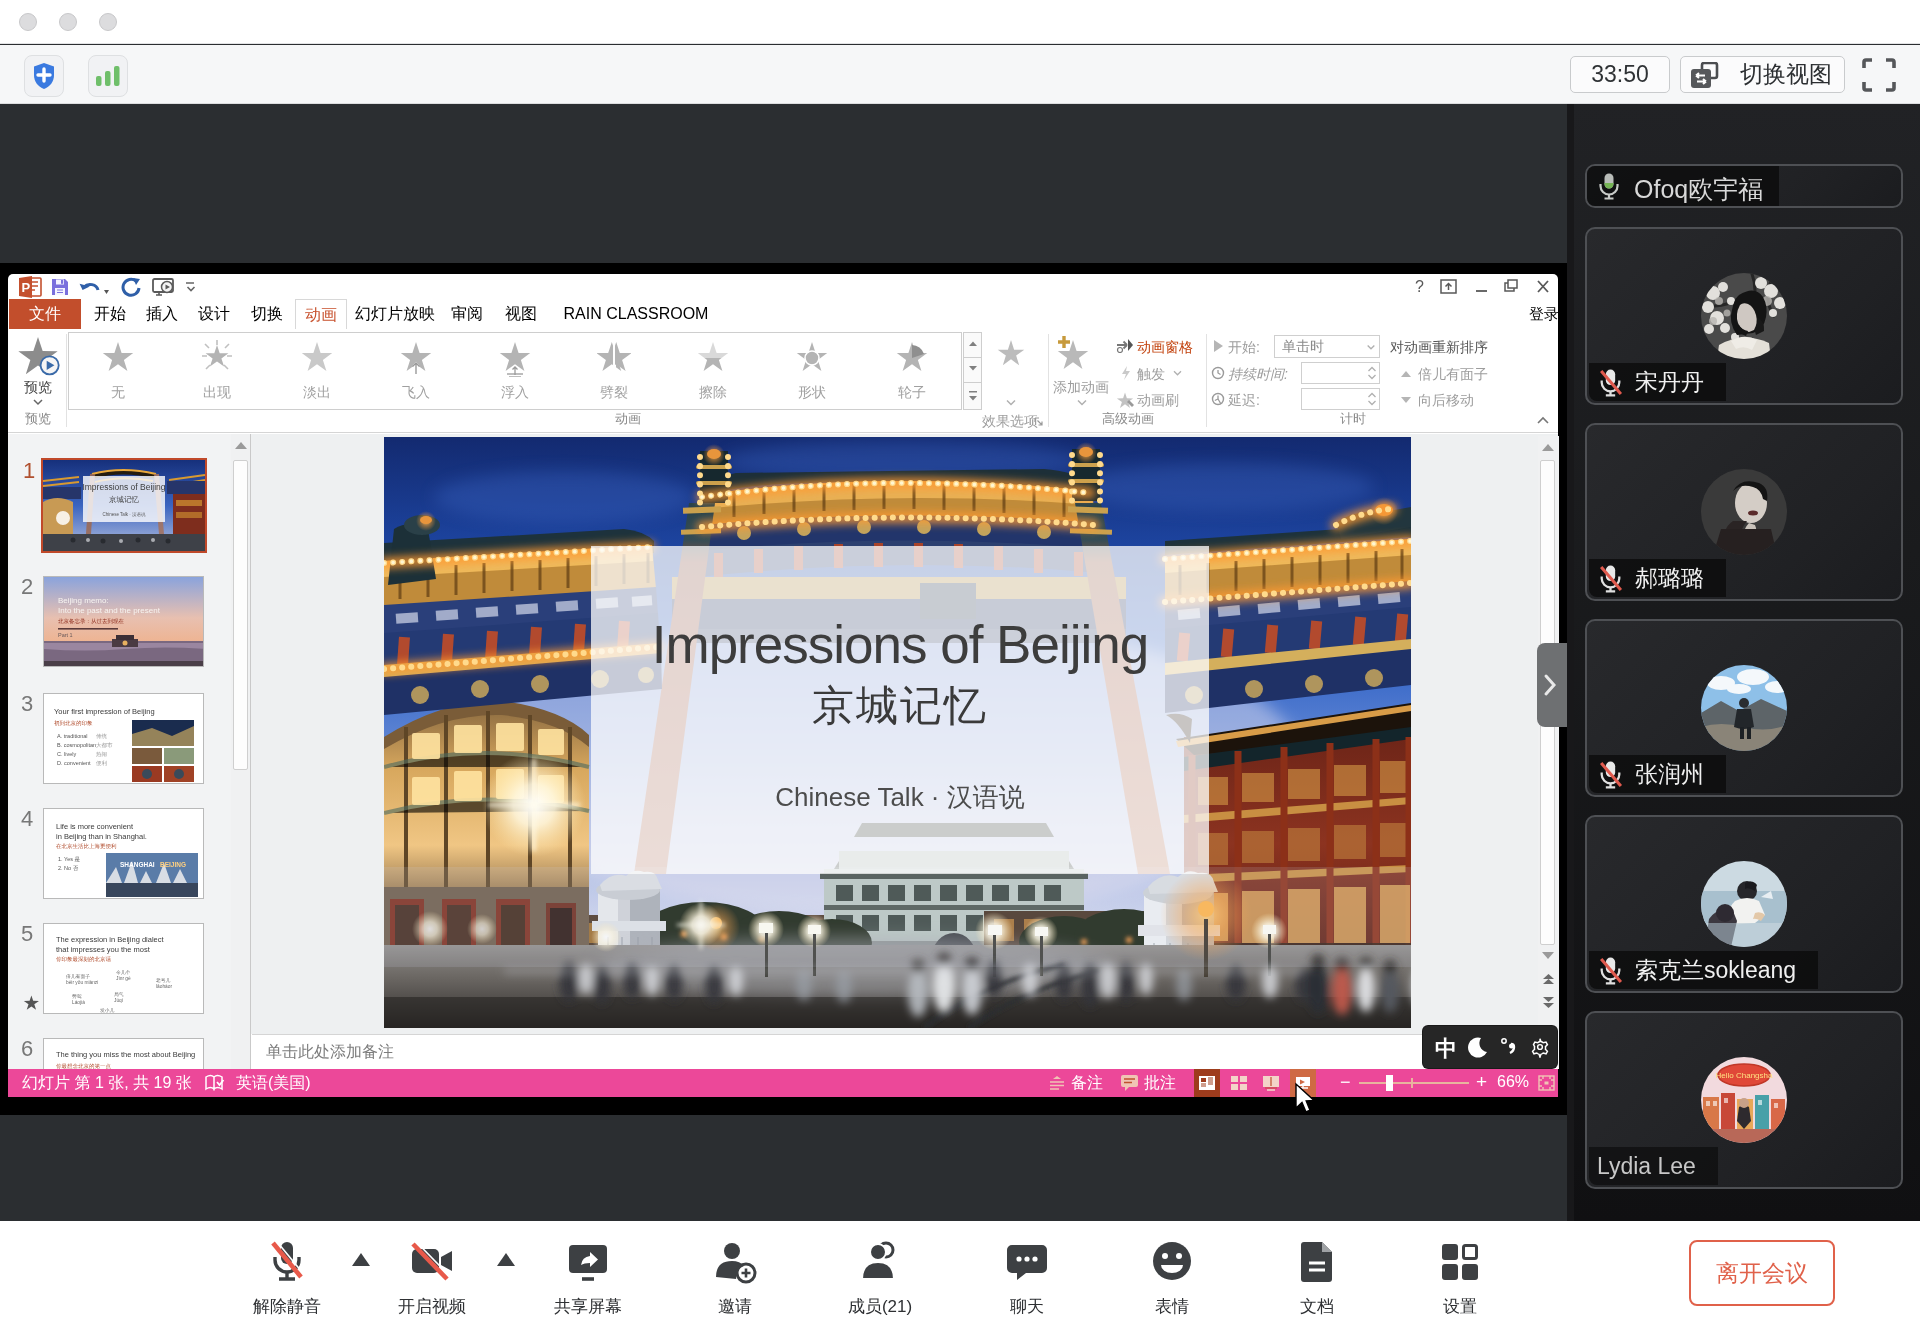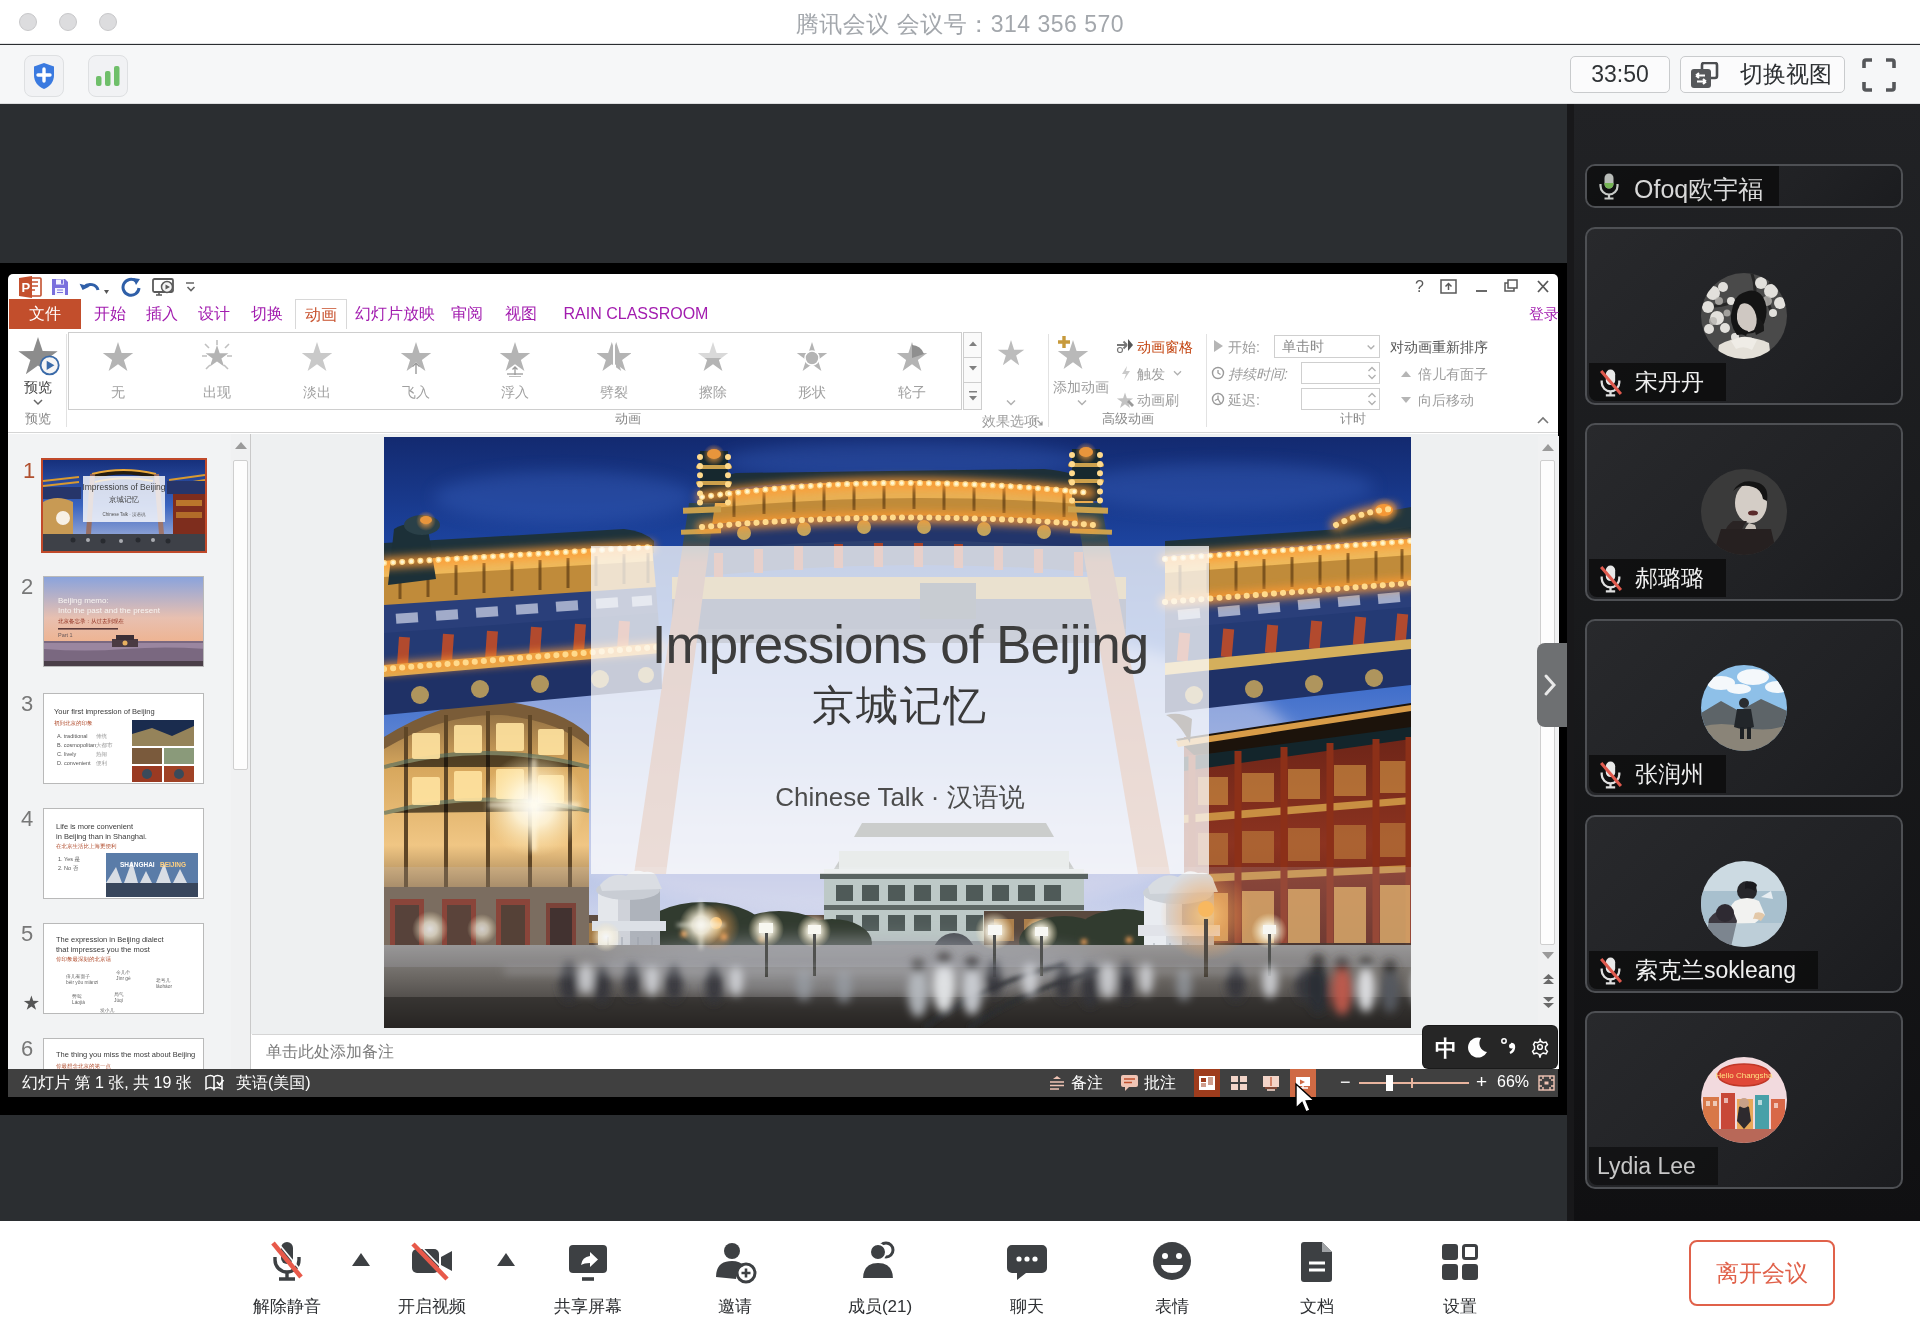--- a/index.html
+++ b/index.html
@@ -17,36 +17,36 @@
 
   
   #stage { position:absolute; left:0; top:104px; width:1920px; height:1117px; background:#2b2e31; overflow:hidden; }
   #desktop { position:absolute; left:0; top:159px; width:1567px; height:852px; background:#000; }
   #pptwin { position:absolute; left:8px; top:11px; width:1550px; height:823px; background:#fff; border-radius:5px 5px 0 0; }
 
   
   #ppt-titlebar { position:absolute; left:0; top:0; width:100%; height:25px; }
   #ppt-title { position:absolute; top:3px; left:412px; width:640px; text-align:center; font-size:16px; color:#3c3c3c; }
   #tabrow { position:absolute; left:0; top:25px; width:100%; height:30px; background:#fff; }
-  .tab { position:absolute; top:0; height:30px; line-height:30px; font-size:16px; color:#a21caf; text-align:center; }
+  .tab { position:absolute; top:0; height:30px; line-height:30px; font-size:16px; color:#000000; text-align:center; }
   #tab-file { left:1px; width:72px; background:#c24e2c; color:#fff; }
   #ribbon { position:absolute; left:0; top:55px; width:100%; height:104px; background:#fff; border-bottom:1px solid #d5d5d5; }
   .glabel { position:absolute; bottom:4px; font-size:13px; color:#8a8a8a; text-align:center; }
   #gallery { position:absolute; left:60px; top:3px; width:894px; height:78px; border:1px solid #cecece; background:#fff; }
   .gitem { position:absolute; top:6px; width:80px; text-align:center; }
   .gitem .lbl { font-size:14px; color:#a0a0a0; margin-top:3px; }
   .rlbl { font-size:14px; color:#9d9d9d; }
 
   
   #content { position:absolute; left:0; top:160px; width:100%; height:600px; background:#eef0f1; }
   #thumbpanel { position:absolute; left:0; top:160px; width:243px; height:635px; background:#f2f3f4; border-right:1px solid #c9c9c9; overflow:hidden; z-index:5; }
   .thumbnum { position:absolute; font-size:22px; color:#777; }
   .thumb { position:absolute; left:35px; width:161px; height:91px; background:#fff; border:1px solid #b9b9b9; overflow:hidden; }
   #notes { position:absolute; left:244px; top:760px; width:1306px; height:35px; background:#fff; border-top:1px solid #d5d5d5; font-size:16px; color:#7c7c7c; line-height:34px; padding-left:14px; }
-  #ppt-status { position:absolute; left:0; top:795px; width:100%; height:28px; background:#404040; color:#fff; font-size:16px; overflow:hidden; }
+  #ppt-status { position:absolute; left:0; top:795px; width:100%; height:28px; background:#ec4899; color:#fff; font-size:16px; overflow:hidden; }
   .vsb { position:absolute; background:#f0f1f2; }
   .vsb .sbthumb { position:absolute; left:2px; width:15px; background:#fdfdfd; border:1px solid #cfcfcf; border-radius:2px; }
   .sbarrow { position:absolute; left:4px; width:0; height:0; border-left:6px solid transparent; border-right:6px solid transparent; }
 
   
   #sidebar { position:absolute; left:1567px; top:0; width:353px; height:1117px; background:linear-gradient(180deg,#212225 0%,#1a1b1d 40%,#101012 100%); }
   .panel { position:absolute; left:18px; width:318px; height:178px; border:2px solid #4e5054; border-radius:10px; background:linear-gradient(135deg,#28292c 0%,#202124 70%,#1b1c1f 100%); }
   .plabel { position:absolute; left:2px; bottom:2px; height:38px; background:rgba(8,8,8,0.72); border-radius:0 0 0 8px; display:flex; align-items:center; padding:0 22px 0 8px; color:#f0f0f0; font-size:23px; white-space:nowrap; }
   .avatar { position:absolute; left:50%; top:50%; transform:translate(-50%,-50%); width:86px; height:86px; border-radius:50%; overflow:hidden; }
 
@@ -56,21 +56,20 @@
   .bitem .blbl { font-size:17px; color:#2e3033; margin-top:6px; }
   #leavebtn { position:absolute; left:1689px; top:19px; width:146px; height:66px; border:2px solid #e0614a; border-radius:8px; color:#e0614a; font-size:23px; text-align:center; line-height:62px; }
 </style>
 </head>
 <body>
 
 <div id="titlebar">
   <div class="tl" style="left:19px;"></div>
   <div class="tl" style="left:59px;"></div>
   <div class="tl" style="left:99px;"></div>
-  <div id="title-text">腾讯会议 会议号：314 356 570</div>
 </div>
 
 <div id="toolbar">
   <div class="tbtn" style="left:24px; width:40px;">
     <svg width="38" height="40" viewBox="0 0 38 40">
         <path d="M19 7 L29 10.5 V19 C29 26 25 30.5 19 33 C13 30.5 9 26 9 19 V10.5 Z" fill="#3a7ae0"></path>
         <path d="M19 13 v12 M13 19 h12" stroke="#fff" stroke-width="3.4" stroke-linecap="round"></path>
       </svg>
   </div>
   <div class="tbtn" style="left:88px; width:40px;">

